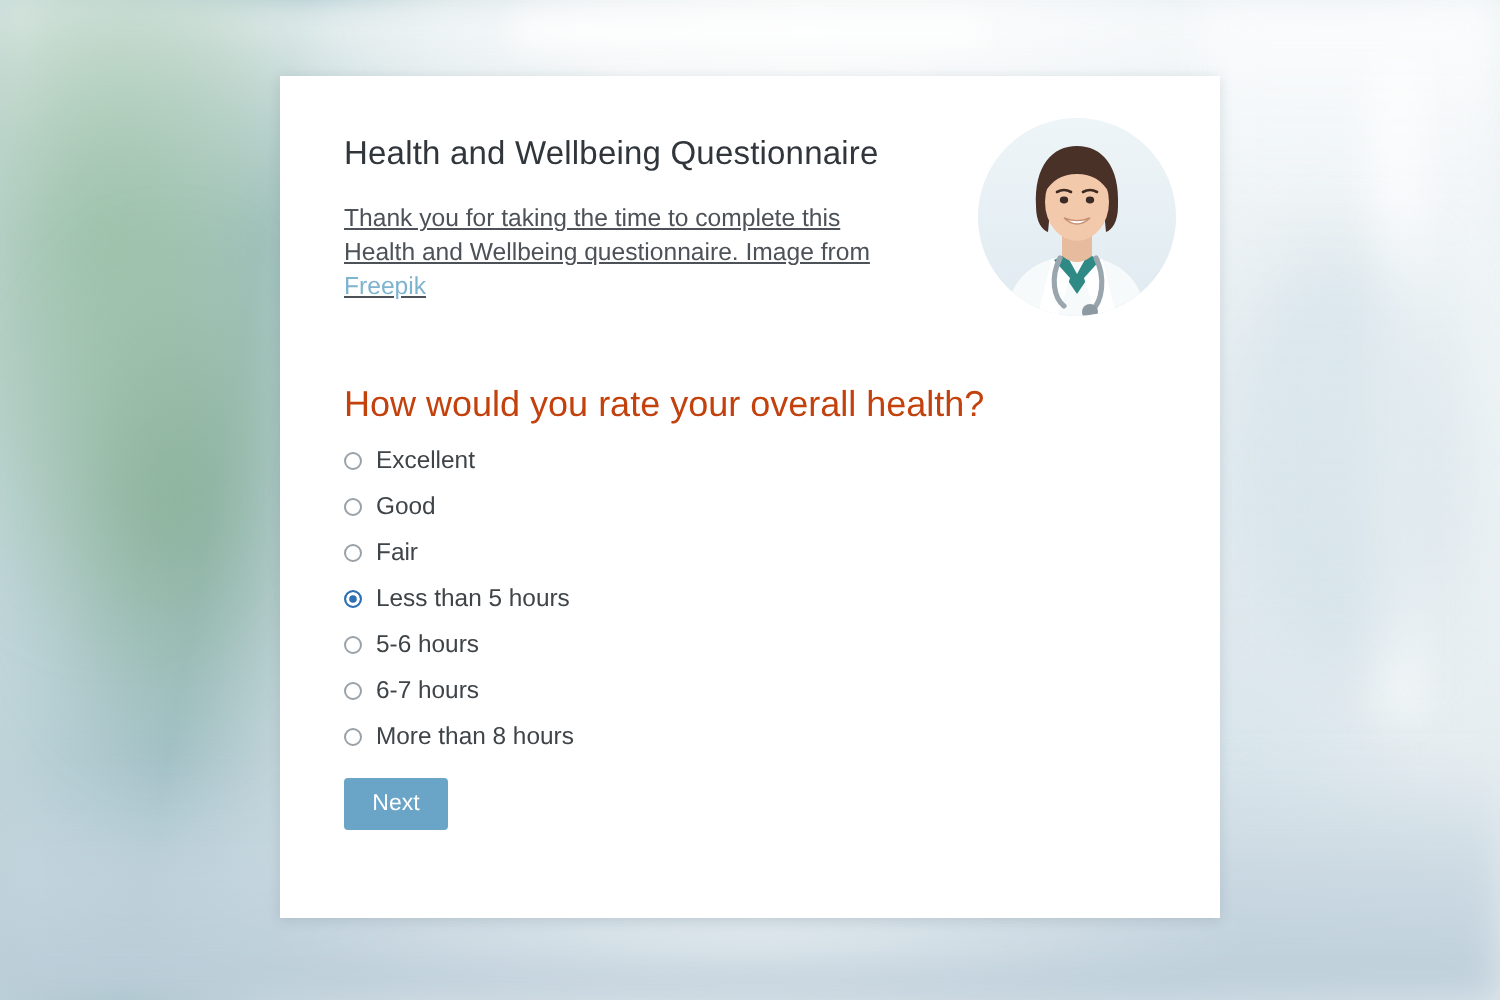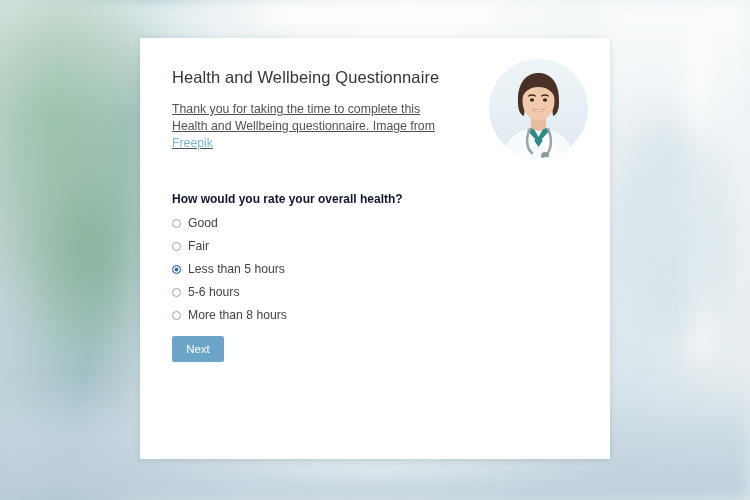--- a/index.html
+++ b/index.html
@@ -141,23 +141,23 @@
     top: 21px;
     width: 99px;
     height: 99px;
     border-radius: 50%;
     overflow: hidden;
     background: #e9f1f5;
   }
   .avatar svg { display: block; }
 
   .question {
-    font-size: 12px;
-    font-weight: bold;
-    color: #0f172a;
+    font-size: 18px;
+    font-weight: normal;
+    color: #c2410c;
     margin: 0 0 10px 0;
   }
   .q2 { margin-top: 14px; }
 
   .option {
     display: flex;
     align-items: center;
     gap: 7px;
     margin-bottom: 9px;
     cursor: pointer;
@@ -266,34 +266,42 @@
 
     <h1 class="title">Health and Wellbeing Questionnaire</h1>
 
     <p class="intro">
       <span>Thank you for taking the time to complete this Health and Wellbeing questionnaire. Image from </span><a href="#">Freepik</a>
     </p>
 
     <h2 class="question">How would you rate your overall health?</h2>
     <label class="option">
       <span class="radio"></span>
+      <span class="option-label">Excellent</span>
+    </label>
+    <label class="option">
+      <span class="radio"></span>
       <span class="option-label">Good</span>
     </label>
     <label class="option">
       <span class="radio"></span>
       <span class="option-label">Fair</span>
     </label>
 
     <label class="option">
       <span class="radio checked"></span>
       <span class="option-label">Less than 5 hours</span>
     </label>
     <label class="option">
       <span class="radio"></span>
       <span class="option-label">5-6 hours</span>
+    </label>
+    <label class="option">
+      <span class="radio"></span>
+      <span class="option-label">6-7 hours</span>
     </label>
     <label class="option">
       <span class="radio"></span>
       <span class="option-label">More than 8 hours</span>
     </label>
 
     <button class="next-btn">Next</button>
   </div>
 </div>
 

